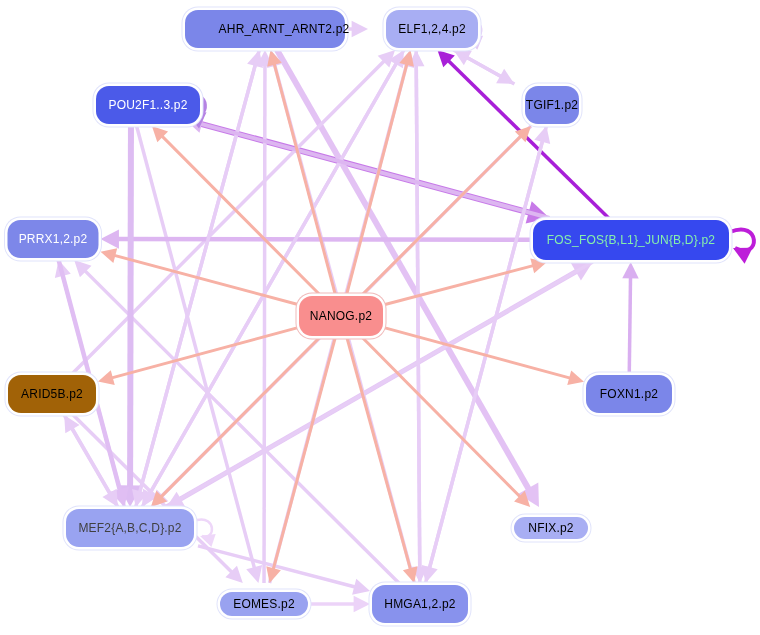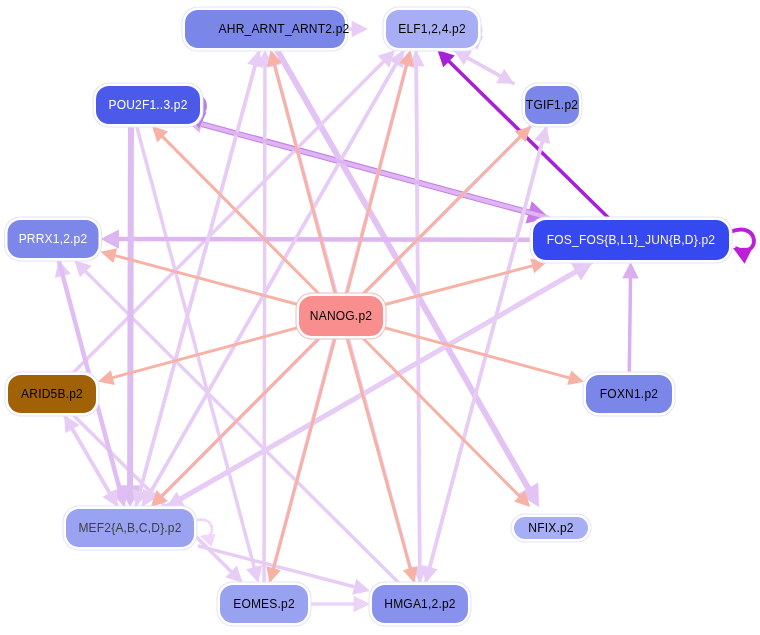--- a/index.html
+++ b/index.html
@@ -141,38 +141,38 @@
       </div>
       <div class="node" style="left: 131px; top: 105px; width: 104px; height: 38px; background: rgb(75, 90, 233); color: rgb(255, 255, 255); box-shadow: rgb(255, 255, 255) 0px 0px 0px 2.5px, rgb(224, 227, 251) 0px 0px 0px 3.5px; margin-left: 17px;">
         <span>POU2F1..3.p2</span>
       </div>
       <div class="node" style="left: 552px; top: 105px; width: 54px; height: 38px; background: rgb(123, 134, 233); color: rgb(0, 0, 0); box-shadow: rgb(255, 255, 255) 0px 0px 0px 2.5px, rgb(224, 227, 251) 0px 0px 0px 3.5px;">
         <span>TGIF1.p2</span>
       </div>
       <div class="node" style="left: 53px; top: 239px; width: 91px; height: 38px; background: rgb(125, 135, 233); color: rgb(255, 255, 255); box-shadow: rgb(255, 255, 255) 0px 0px 0px 2.5px, rgb(224, 227, 251) 0px 0px 0px 3.5px;">
         <span>PRRX1,2.p2</span>
       </div>
-      <div class="node" style="left: 631px; top: 240px; width: 196px; height: 40px; background: rgb(54, 72, 239); color: #fef9c3; box-shadow: rgb(255, 255, 255) 0px 0px 0px 2.5px, rgb(224, 227, 251) 0px 0px 0px 3.5px;">
+      <div class="node" style="left: 631px; top: 240px; width: 196px; height: 40px; background: rgb(54, 72, 239); color: #86efac; box-shadow: rgb(255, 255, 255) 0px 0px 0px 2.5px, rgb(224, 227, 251) 0px 0px 0px 3.5px;">
         <span>FOS_FOS{B,L1}_JUN{B,D}.p2</span>
       </div>
       <div class="node" style="left: 341px; top: 316px; width: 84px; height: 40px; background: rgb(249, 142, 142); color: #000000; box-shadow: rgb(255, 255, 255) 0px 0px 0px 2.5px, rgb(240, 185, 185) 0px 0px 0px 3.5px;">
         <span>NANOG.p2</span>
       </div>
       <div class="node" style="left: 52px; top: 394px; width: 88px; height: 38px; background: #a16207; color: rgb(0, 0, 0); box-shadow: rgb(255, 255, 255) 0px 0px 0px 2.5px, rgb(224, 227, 251) 0px 0px 0px 3.5px;">
         <span>ARID5B.p2</span>
       </div>
       <div class="node" style="left: 629px; top: 394px; width: 86px; height: 38px; background: rgb(123, 134, 233); color: rgb(0, 0, 0); box-shadow: rgb(255, 255, 255) 0px 0px 0px 2.5px, rgb(224, 227, 251) 0px 0px 0px 3.5px;">
         <span>FOXN1.p2</span>
       </div>
       <div class="node" style="left: 130px; top: 528px; width: 128px; height: 38px; background: rgb(153, 163, 241); color: #404040; box-shadow: rgb(255, 255, 255) 0px 0px 0px 2.5px, rgb(224, 227, 251) 0px 0px 0px 3.5px;">
         <span>MEF2{A,B,C,D}.p2</span>
       </div>
       <div class="node" style="left: 551px; top: 528px; width: 74px; height: 22px; background: rgb(168, 174, 243); color: rgb(0, 0, 0); box-shadow: rgb(255, 255, 255) 0px 0px 0px 2.5px, rgb(224, 227, 251) 0px 0px 0px 3.5px;">
         <span>NFIX.p2</span>
       </div>
-      <div class="node" style="left: 264px; top: 604px; width: 88px; height: 38px; background: rgb(153, 162, 240); color: rgb(0, 0, 0); box-shadow: rgb(255, 255, 255) 0px 0px 0px 2.5px, rgb(224, 227, 251) 0px 0px 0px 3.5px;">
+      <div class="node" style="left: 264px; top: 604px; width: 88px; height: 24px; background: rgb(153, 162, 240); color: rgb(0, 0, 0); box-shadow: rgb(255, 255, 255) 0px 0px 0px 2.5px, rgb(224, 227, 251) 0px 0px 0px 3.5px;">
         <span>EOMES.p2</span>
       </div>
       <div class="node" style="left: 420px; top: 604px; width: 96px; height: 38px; background: rgb(136, 146, 237); color: rgb(0, 0, 0); box-shadow: rgb(255, 255, 255) 0px 0px 0px 2.5px, rgb(224, 227, 251) 0px 0px 0px 3.5px;">
         <span>HMGA1,2.p2</span>
       </div>
     </div>
 </div>
 
 </body></html>

